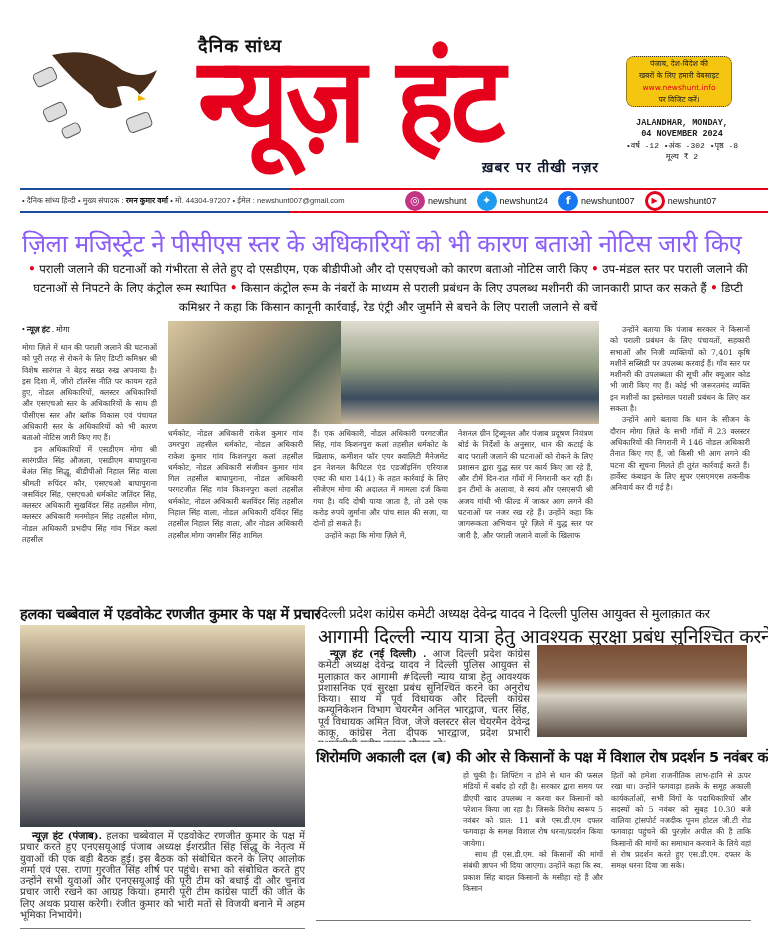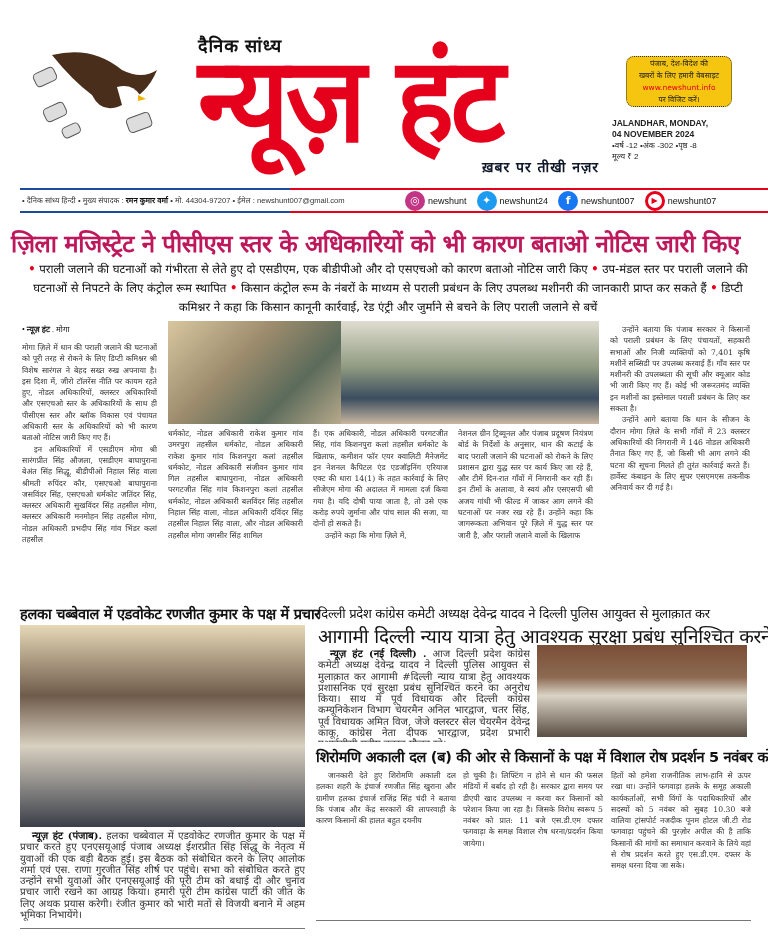--- a/index.html
+++ b/index.html
@@ -5,34 +5,34 @@
   *{box-sizing:border-box;margin:0;padding:0}
   body{width:768px;height:940px;background:#fff;font-family:"DejaVu Serif",serif;color:#222;position:relative;overflow:hidden}
   .abs{position:absolute}
   
   .eagle{left:22px;top:25px;width:145px;height:115px}
   .kicker{left:198px;top:33px;font-family:Liberation Sans, sans-serif;font-weight:bold;font-size:18px;color:#111;letter-spacing:1px}
   .brand{left:198px;top:40px;font-family:"DejaVu Sans",sans-serif;font-weight:900;font-size:118px;line-height:120px;color:#e5001c;letter-spacing:-4px;transform:scaleX(0.92);transform-origin:left}
   .tagline{left:482px;top:157px;font-family:"DejaVu Sans",sans-serif;font-weight:bold;font-size:14px;color:#0f172a;letter-spacing:1px}
   .webbox{left:626px;top:56px;width:106px;height:51px;background:#f5c50f;border:1.5px dotted #333;border-radius:8px;text-align:center;font-family:"DejaVu Sans",sans-serif;font-size:7.5px;line-height:12px;padding-top:1px;color:#222}
   .webbox .url{color:#e5001c;font-weight:normal}
-  .dateblk{left:612px;top:118px;width:140px;text-align:left;font-family:Liberation Sans, sans-serif;font-size:8px;line-height:11px;color:#222}
+  .dateblk{left:612px;top:118px;width:140px;text-align:center;font-family:Liberation Mono, monospace;font-size:8px;line-height:11px;color:#222}
   .dateblk .b{font-weight:bold;font-size:8.5px}
   
   .bar{left:20px;top:188px;width:748px;height:25px;border-top:2px solid #1b4b9b;border-bottom:2px solid #1b4b9b}
   .bar .red1{position:absolute;left:270px;right:0;top:-2px;height:2px;background:#e5001c}
   .bar .red2{position:absolute;left:270px;right:0;bottom:-2px;height:2px;background:#e5001c}
   .credit{left:22px;top:195px;font-family:"Liberation Sans",sans-serif;font-size:7.6px;color:#333;white-space:nowrap}
   .credit b{color:#111}
   .socials{left:275px;top:188px;display:flex;align-items:center;gap:6px;height:25px}
   .soc{display:flex;align-items:center;gap:3px;font-family:"Liberation Sans",sans-serif;font-size:9px;color:#111;margin-right:4px}
   .ico{width:20px;height:20px;border-radius:50%;display:flex;align-items:center;justify-content:center;color:#fff;font-weight:bold;font-family:"DejaVu Sans",sans-serif;font-size:11px}
   .ig{background:#c13584}.tw{background:#1d9bf0}.fb{background:#1877f2}.yt{background:#fff;border:3px solid #e5001c;color:#e5001c;font-size:8px}
   
-  .h1{left:11px;top:226px;width:730px;font-family:"DejaVu Sans",sans-serif;font-weight:bold;font-size:24px;color:#be185d;letter-spacing:-0.5px;white-space:nowrap}
+  .h1{left:22px;top:226px;width:730px;font-family:"DejaVu Sans",sans-serif;font-weight:normal;font-size:24px;color:#8b5cf6;letter-spacing:-0.5px;white-space:nowrap}
   .deck{left:18px;top:260px;width:740px;text-align:center;font-family:"DejaVu Sans",sans-serif;font-size:11.5px;line-height:19px;color:#111}
   .deck .dot{color:#e5001c;font-weight:bold}
   
   .col{font-size:7.7px;line-height:11.3px;text-align:justify;color:#333}
   .col p{text-indent:12px}
   .col p.ni{text-indent:0}
   .byline{font-family:Liberation Serif, serif;font-size:8px;color:#111}
   .byline b{font-weight:bold}
   .photo{background:linear-gradient(135deg,#d8c7a0,#9b8b6c 40%,#5c6b5b 70%,#b7a98b)}
   .photo2{background:linear-gradient(180deg,#e0ddd0,#8f9a80 45%,#3b4d5f 75%,#c9b7a0)}
@@ -145,21 +145,21 @@
 
 <div class="abs sub" style="left:318px;top:604px;font-size:13px;font-weight:normal">दिल्ली प्रदेश कांग्रेस कमेटी अध्यक्ष देवेन्द्र यादव ने दिल्ली पुलिस आयुक्त से मुलाक़ात कर</div>
 <div class="abs sub" style="left:318px;top:623px;font-size:19px;font-weight:normal">आगामी  दिल्ली न्याय यात्रा हेतु आवश्यक सुरक्षा प्रबंध सुनिश्चित करने का अनुरोध किया</div>
 <div class="abs col" style="left:318px;top:648px;width:212px;height:94px;overflow:hidden;font-size:10px">
   <p><b style="color:#111">न्यूज़ हंट (नई दिल्ली) .</b> <span>आज दिल्ली प्रदेश कांग्रेस कमेटी अध्यक्ष देवेन्द्र यादव ने दिल्ली पुलिस आयुक्त से मुलाक़ात कर आगामी #दिल्ली_न्याय_यात्रा हेतु आवश्यक प्रशासनिक एवं सुरक्षा प्रबंध सुनिश्चित करने का अनुरोध किया। साथ में पूर्व विधायक और दिल्ली कांग्रेस कम्यूनिकेशन विभाग चेयरमैन अनिल भारद्वाज, चतर सिंह, पूर्व विधायक अमित विज, जेजे क्लस्टर सेल चेयरमैन देवेन्द्र काकू, कांग्रेस नेता दीपक भारद्वाज, प्रदेश प्रभारी एआईसीसी मनीष चतरत मौजूद रहे।</span></p>
 </div>
 <div class="abs photo4" style="left:537px;top:645px;width:210px;height:92px"></div>
 
 <div class="abs sub" style="left:316px;top:746px;font-size:14.5px">शिरोमणि अकाली दल (ब) की ओर से किसानों के पक्ष में विशाल रोष प्रदर्शन 5 नवंबर को</div>
 <div class="abs col" style="left:316px;top:770px;width:140px;height:160px;overflow:hidden">
-  <p>जानकारी देते हुए शिरोमणि अकाली दल हलका शहरी के इंचार्ज रणजीत सिंह खुराना और ग्रामीण हलका इंचार्ज राजिंद्र सिंह चंदी ने बताया कि पंजाब और केंद्र सरकारों की लापरवाही के कारण किसानों की हालत बहुत दयनीय</p>
 </div>
 <div class="abs col" style="left:463px;top:770px;width:140px;height:160px;overflow:hidden">
   <p class="ni">हो चुकी है। लिफ्टिंग न होने से धान की फसल मंडियों में बर्बाद हो रही है। सरकार द्वारा समय पर डीएपी खाद उपलब्ध न करवा कर किसानों को परेशान किया जा रहा है। जिसके विरोध स्वरूप 5 नवंबर को प्रात: 11 बजे एस.डी.एम दफ्तर फगवाड़ा के समक्ष विशाल रोष धरना/प्रदर्शन किया जायेगा।</p>
+  <p>साथ ही एस.डी.एम. को किसानों की मांगों संबंधी ज्ञापन भी दिया जाएगा। उन्होंने कहा कि स्व. प्रकाश सिंह बादल किसानों के मसीहा रहे हैं और किसान</p>
 </div>
 <div class="abs col" style="left:611px;top:770px;width:140px;height:160px;overflow:hidden">
   <p class="ni">हितों को हमेशा राजनीतिक लाभ-हानि से ऊपर रखा था। उन्होंने फगवाड़ा हलके के समूह अकाली कार्यकर्ताओं, सभी विंगों के पदाधिकारियों और सदस्यों को 5 नवंबर को सुबह 10.30 बजे वालिया ट्रांसपोर्ट नजदीक पूनम होटल जी.टी रोड फगवाड़ा पहुंचने की पुरज़ोर अपील की है ताकि किसानों की मांगों का समाधान करवाने के लिये वहां से रोष प्रदर्शन करते हुए एस.डी.एम. दफ्तर के समक्ष धरना दिया जा सके।</p>
 </div>
 <div class="abs rule" style="left:316px;top:920px;width:435px"></div>
 
 </body></html>

